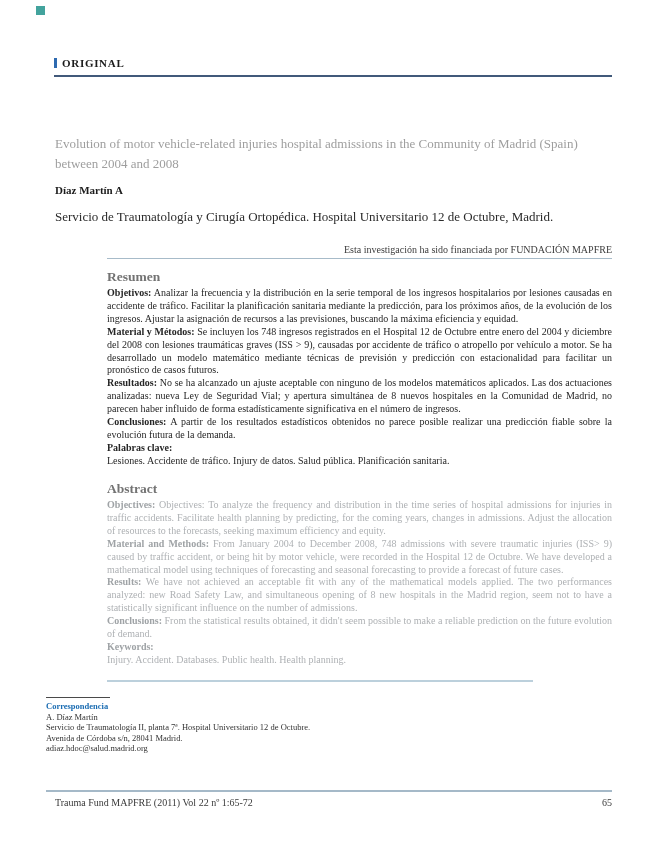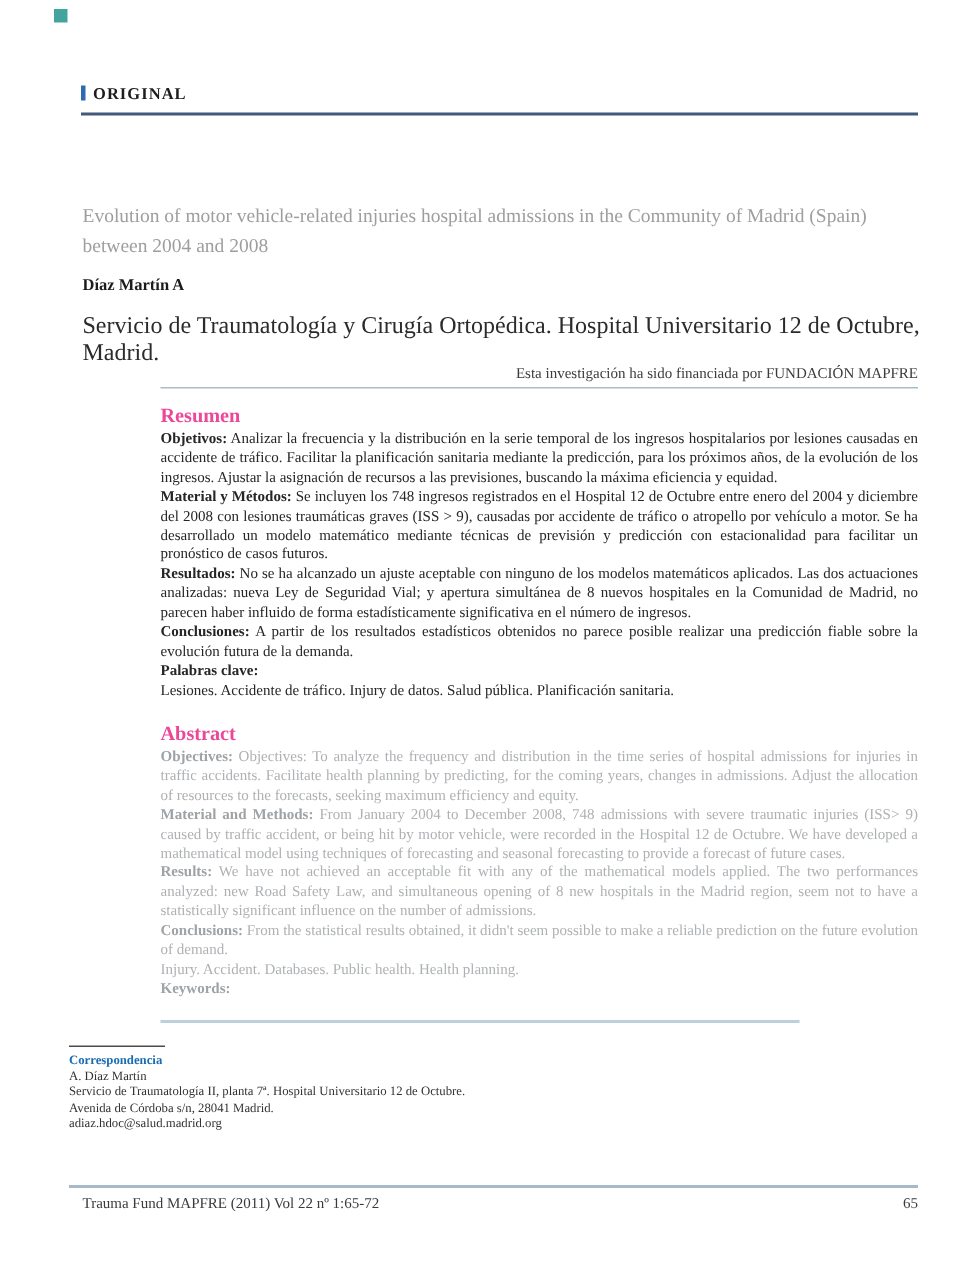--- a/index.html
+++ b/index.html
@@ -12,28 +12,28 @@
                   border-bottom:2px solid #41597a;padding-bottom:4px;}
   .tick{display:inline-block;width:3px;height:10px;background:#2e6ab0;margin-right:5px;vertical-align:-1px;}
   .section-label{font-size:11px;font-weight:bold;letter-spacing:0.7px;color:#1c1c1c;margin-top:28px;}
 
   .title-es{position:absolute;left:55px;top:88px;width:505px;margin:0;
             font-size:15px;line-height:21px;font-weight:bold;color:#1e5fa8;}
   .title-en{position:absolute;left:55px;top:134px;width:558px;margin:0;
             font-size:13px;line-height:20px;font-weight:normal;color:#9e9e9e;}
 
   .author{position:absolute;left:55px;top:184px;font-size:11px;font-weight:bold;color:#1c1c1c;}
-  .affiliation{position:absolute;left:55px;top:209px;font-size:16px;color:#2b2b2b;}
+  .affiliation{position:absolute;left:55px;top:209px;font-size:13px;color:#2b2b2b;}
 
   .funding{position:absolute;left:107px;top:244px;width:505px;text-align:right;
            font-size:10px;color:#3c3c3c;border-bottom:1px solid #a7bbc9;padding-bottom:3px;}
 
   .resumen{position:absolute;left:107px;top:269px;width:505px;color:#262626;}
   .abstract{position:absolute;left:107px;top:481px;width:505px;color:#aeb1b4;}
-  .sec-heading{margin:0 0 3px 0;font-size:13.5px;line-height:15px;font-weight:bold;color:#ec4899;}
+  .sec-heading{margin:0 0 3px 0;font-size:13.5px;line-height:15px;font-weight:bold;color:#737373;}
   .para{margin:0;font-size:10px;line-height:12.9px;text-align:justify;}
   .para b{font-weight:bold;}
   .abstract .para b{color:#9fa3a6;}
   .kw{text-align:left;}
 
   .abstract-rule{position:absolute;left:107px;top:680px;width:426px;border-top:2px solid #bcd0dc;}
 
   .correspondence{position:absolute;left:46px;top:697px;font-size:8.5px;line-height:10.5px;color:#333;}
   .corr-rule{width:64px;border-top:1px solid #4a4a4a;margin-bottom:3px;}
   .corr-heading{color:#1a6cb2;font-weight:bold;}
@@ -83,22 +83,22 @@
     <div>
 
         <p class="para"><b>Objectives:</b> <span>Objectives: To analyze the frequency and distribution in the time series of hospital admissions for injuries in traffic accidents. Facilitate health planning by predicting, for the coming years, changes in admissions. Adjust the allocation of resources to the forecasts, seeking maximum efficiency and equity.</span></p>
 
         <p class="para"><b>Material and Methods:</b> <span>From January 2004 to December 2008, 748 admissions with severe traumatic injuries (ISS&gt; 9) caused by traffic accident, or being hit by motor vehicle, were recorded in the Hospital 12 de Octubre. We have developed a mathematical model using techniques of forecasting and seasonal forecasting to provide a forecast of future cases.</span></p>
 
         <p class="para"><b>Results:</b> <span>We have not achieved an acceptable fit with any of the mathematical models applied. The two performances analyzed: new Road Safety Law, and simultaneous opening of 8 new hospitals in the Madrid region, seem not to have a statistically significant influence on the number of admissions.</span></p>
 
         <p class="para"><b>Conclusions:</b> <span>From the statistical results obtained, it didn't seem possible to make a reliable prediction on the future evolution of demand.</span></p>
       </div>
+    <p class="para kw"><b>Keywords:</b></p>
     <p class="para kw">Injury. Accident. Databases. Public health. Health planning.</p>
-    <p class="para kw"><b>Keywords:</b></p>
   </section>
 
   <div class="abstract-rule"></div>
 
   <div class="correspondence">
     <div class="corr-rule"></div>
     <div class="corr-heading">Correspondencia</div>
     <div>
 
         <div class="corr-line">A. Díaz Martín</div>

